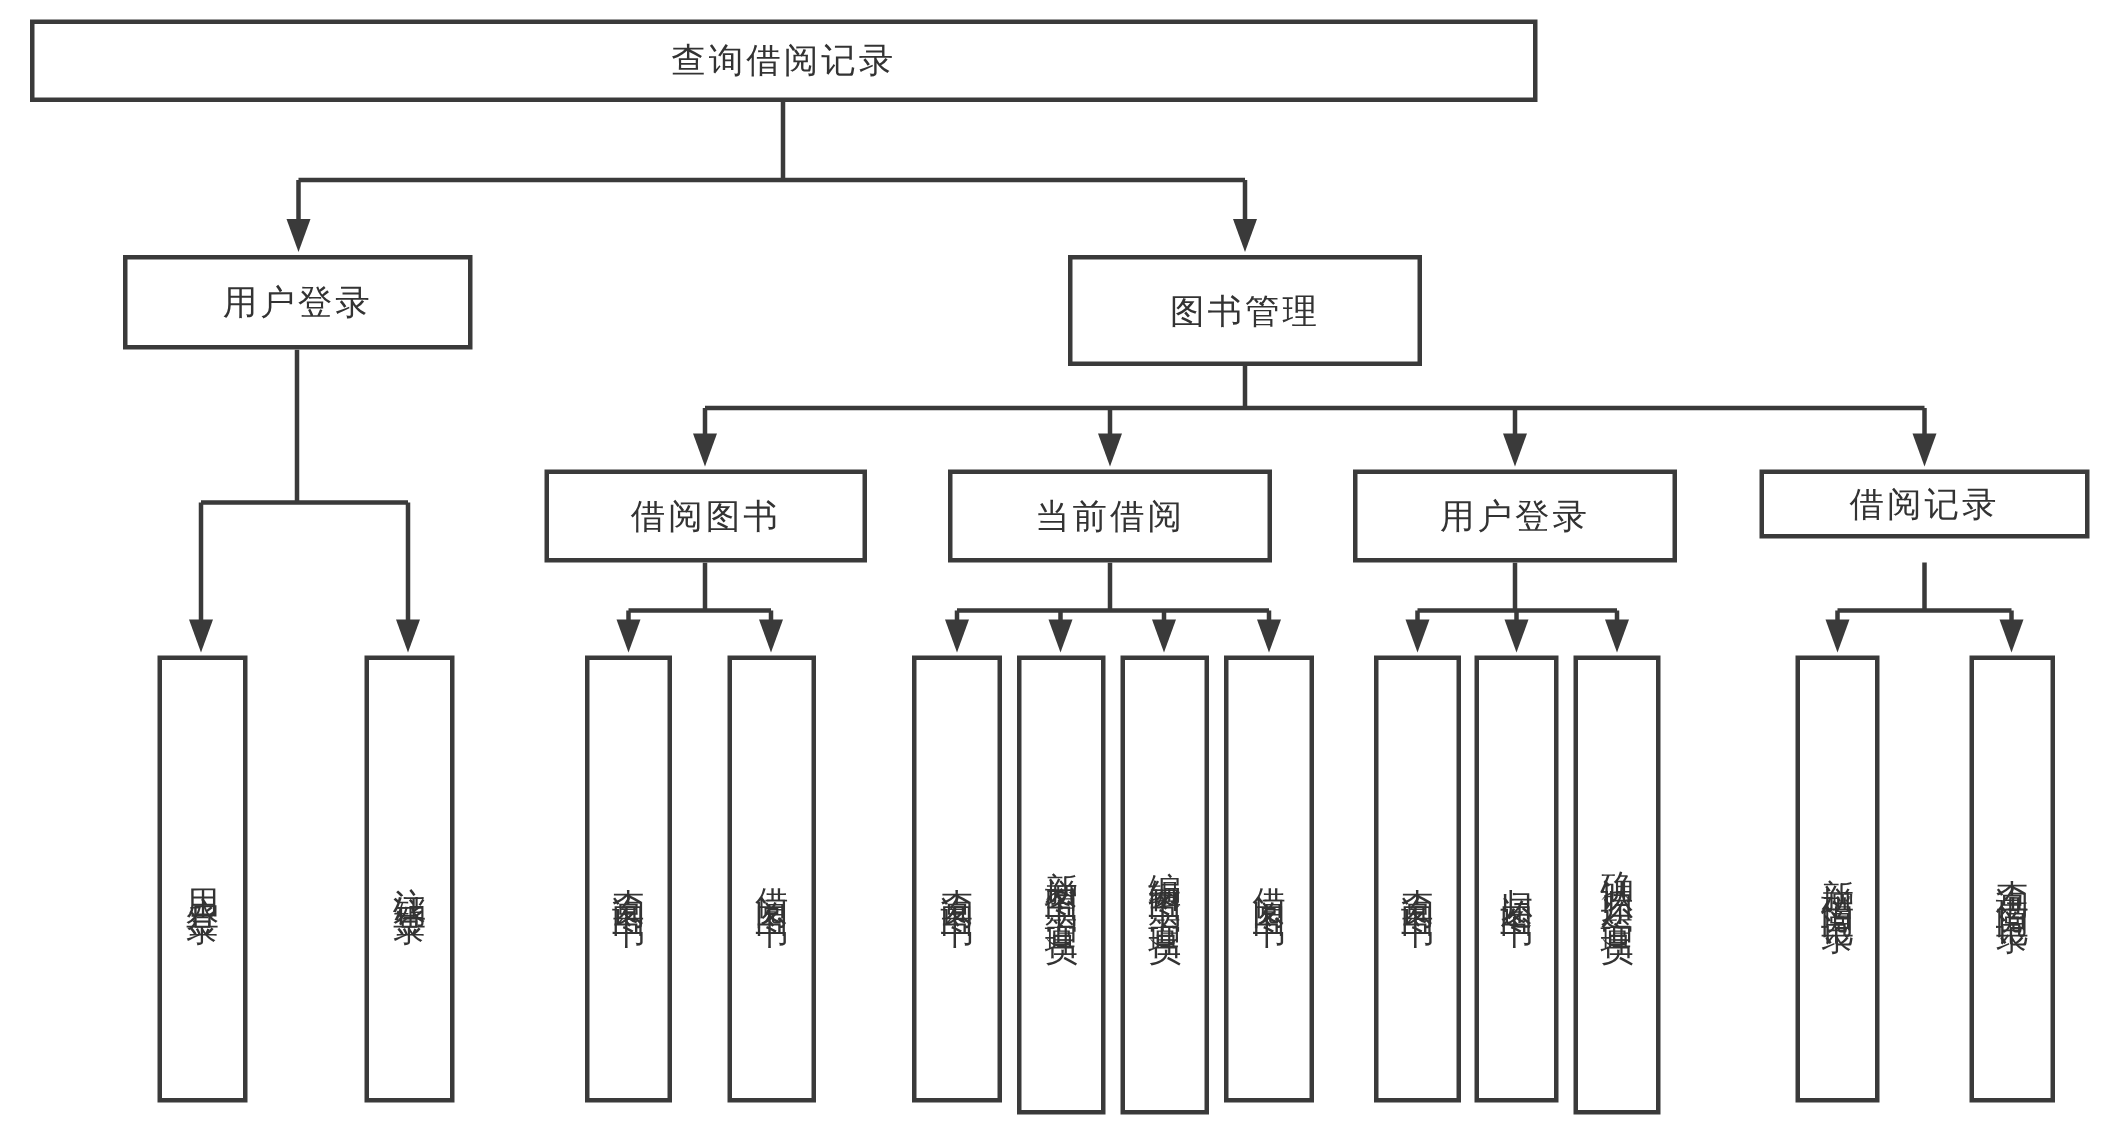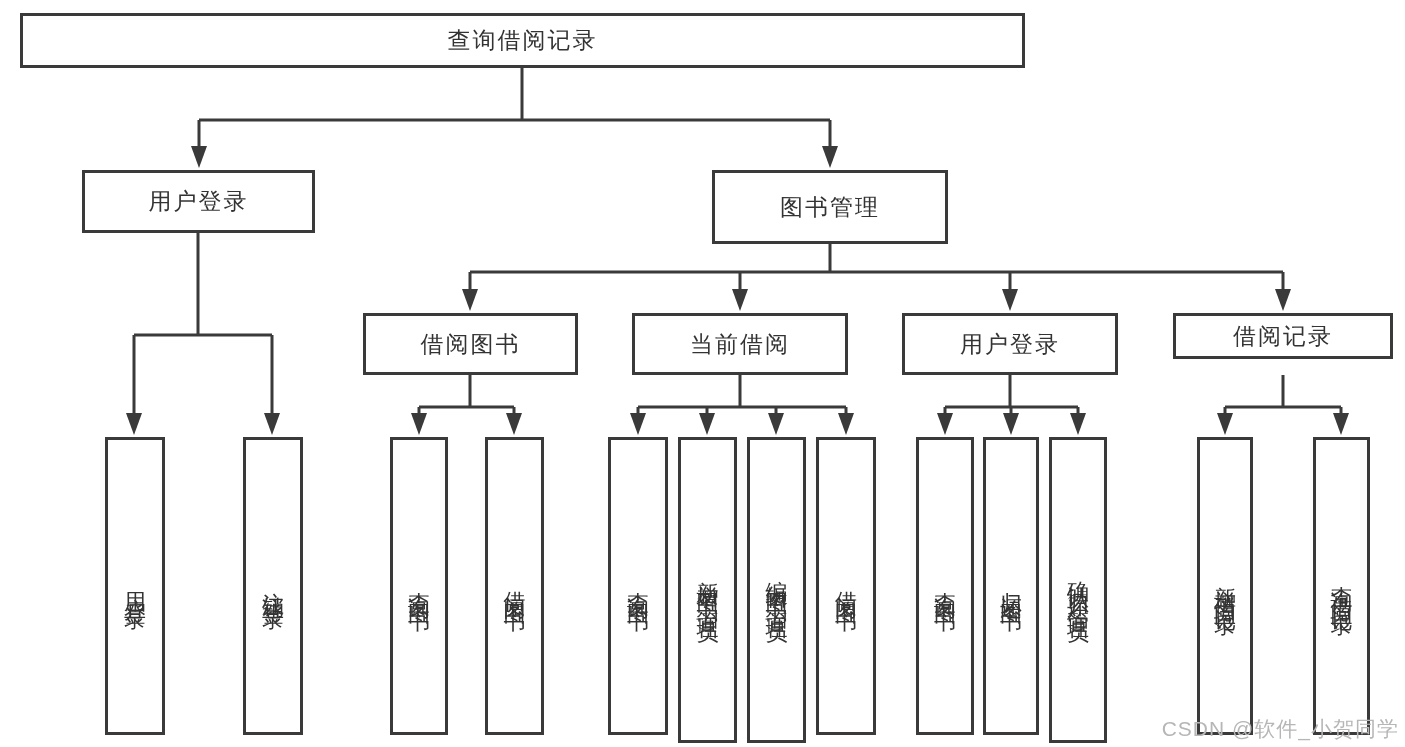--- a/index.html
+++ b/index.html
@@ -105,15 +105,14 @@
   <div class="node v-node" style="left:747px;top:437px;width:59px;height:306px;">编辑图书（管理员）</div>
   <div class="node v-node" style="left:816px;top:437px;width:60px;height:298px;">借阅图书</div>
 
   <div class="node v-node" style="left:916px;top:437px;width:58px;height:298px;">查询图书</div>
   <div class="node v-node" style="left:983px;top:437px;width:56px;height:298px;">归还图书</div>
   <div class="node v-node" style="left:1049px;top:437px;width:58px;height:306px;">确认归还（管理员）</div>
 
   <div class="node v-node" style="left:1197px;top:437px;width:56px;height:298px;">新增借阅记录</div>
   <div class="node v-node" style="left:1313px;top:437px;width:57px;height:298px;">查询借阅记录</div>
 
-  <div id="watermark">CSDN @软件_小贺同学</div>
 
 </div>
 
 </body></html>

